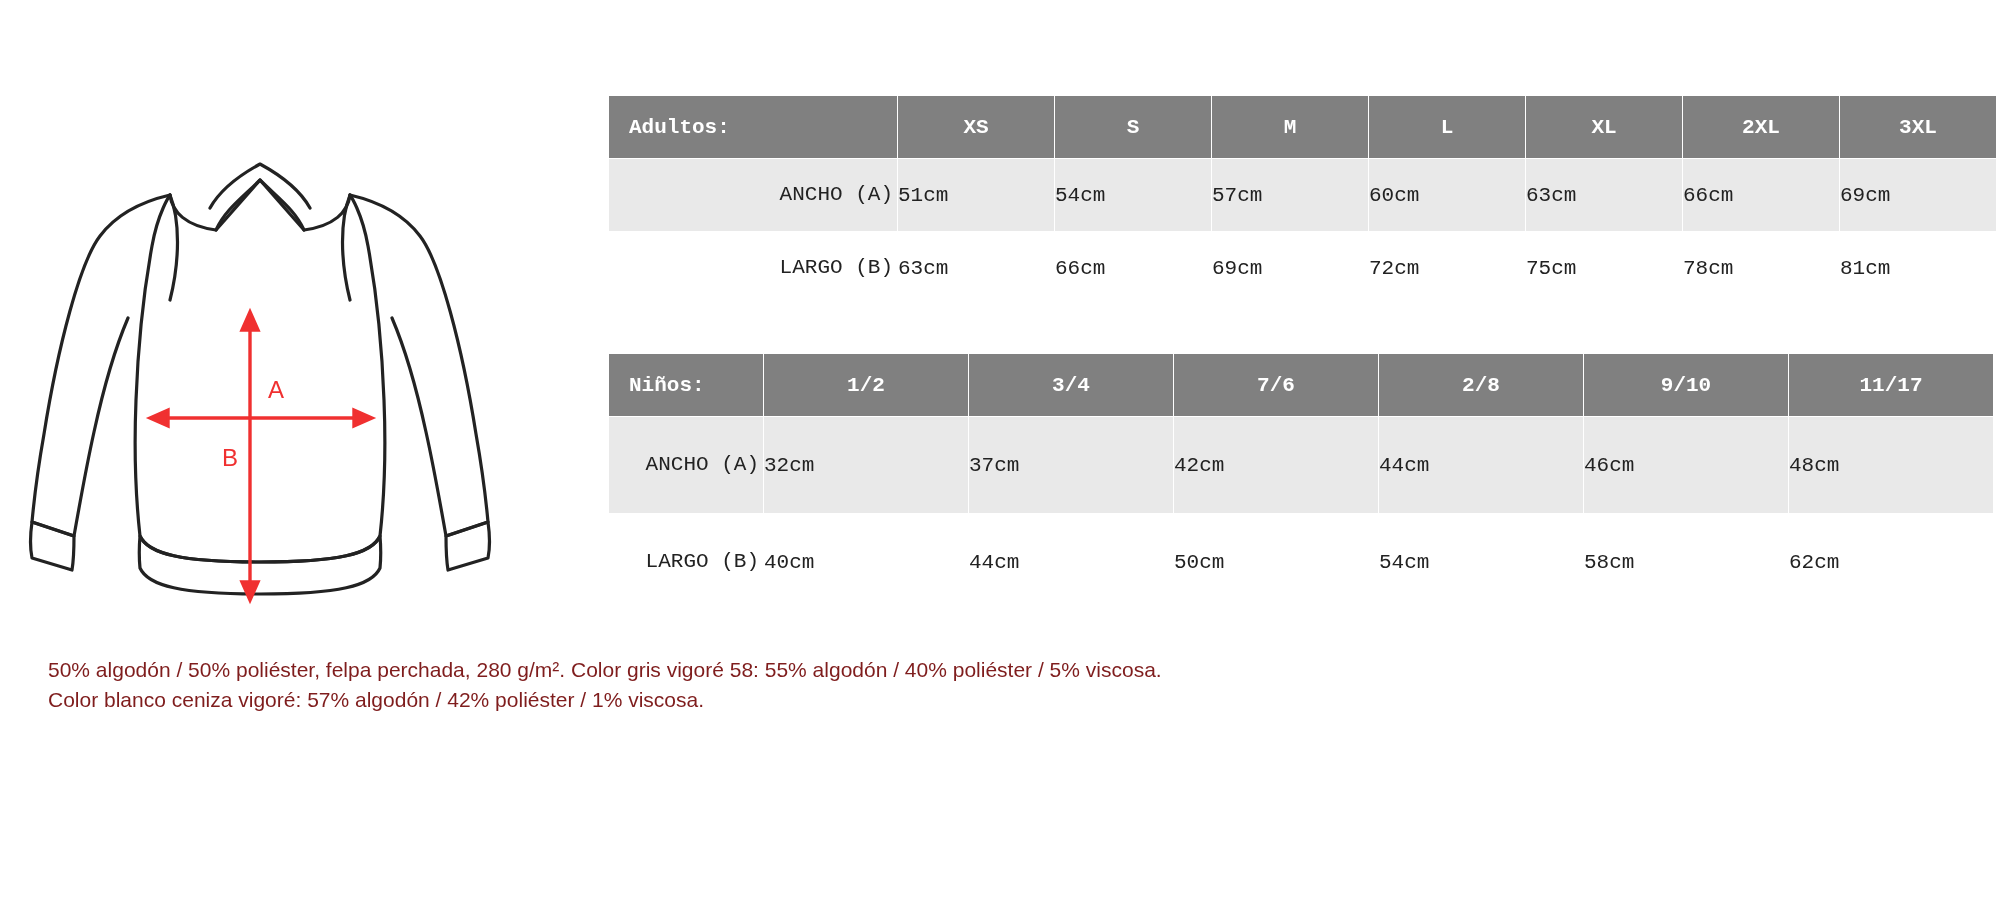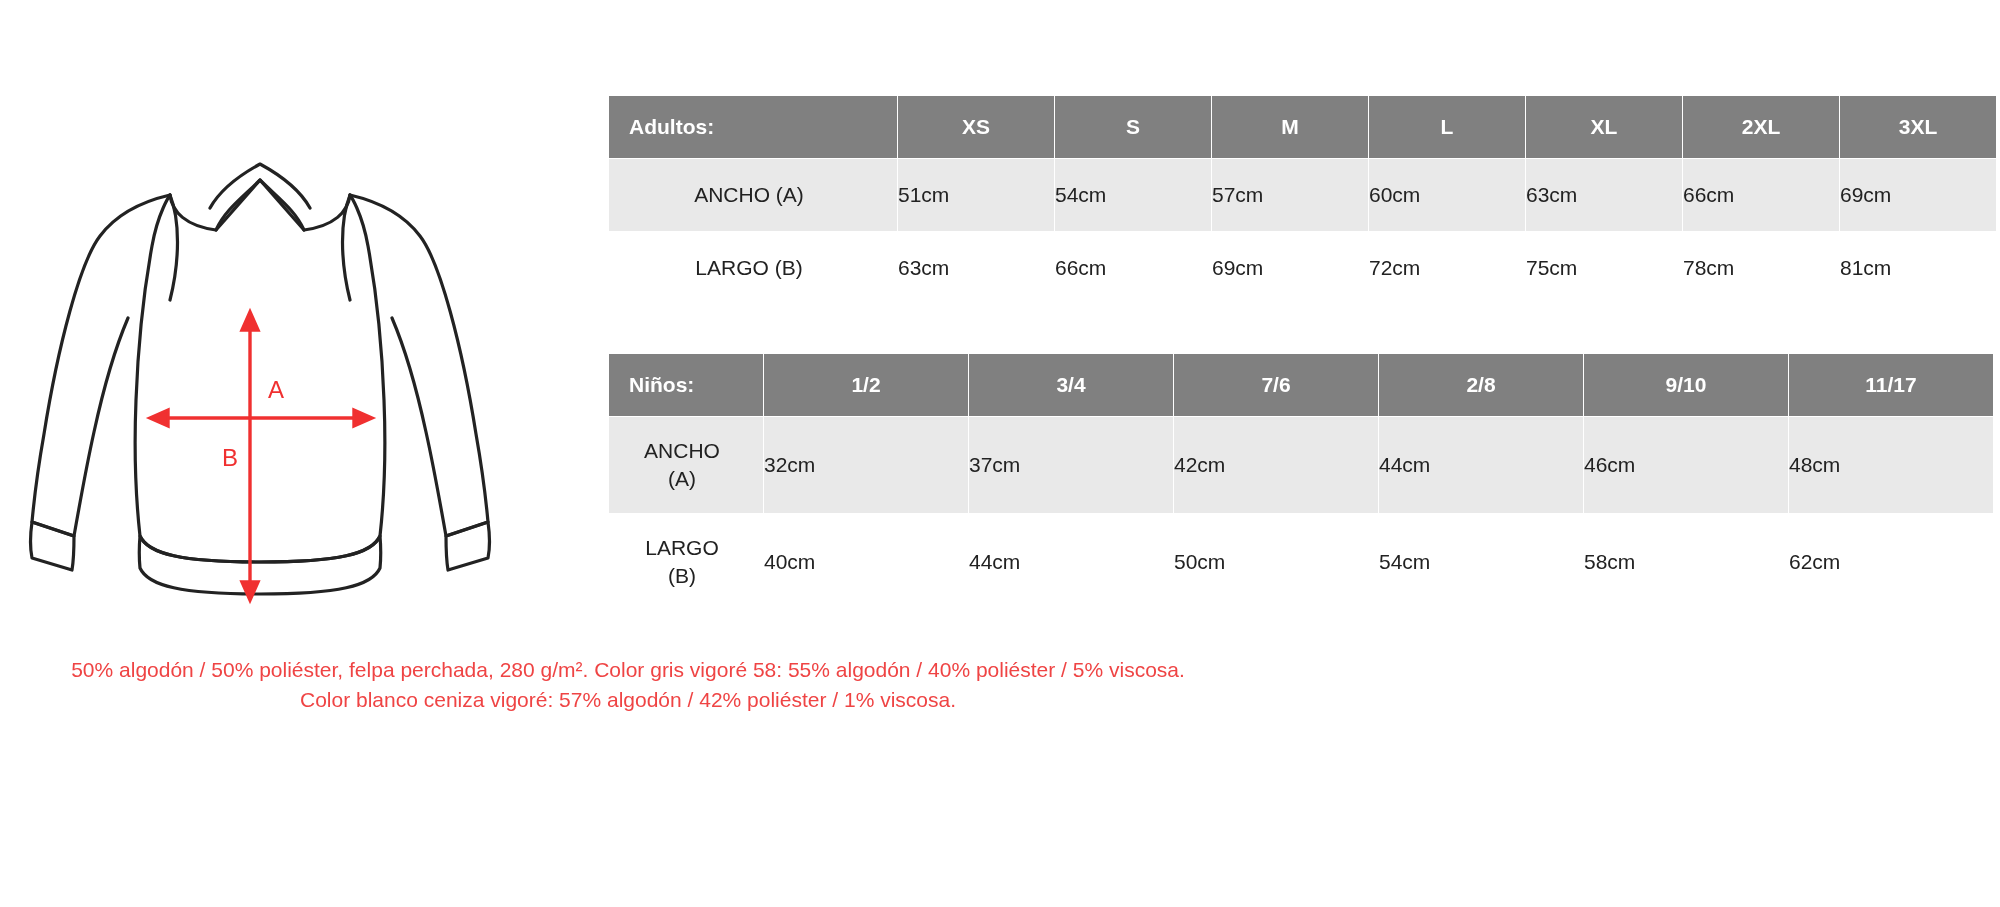--- a/index.html
+++ b/index.html
@@ -33,20 +33,21 @@
     position: absolute;
     left: 608px;
     top: 95px;
     width: 1370px;
   }
   table.size-table {
     border-collapse: collapse;
     table-layout: fixed;
     width: 1362px;
     background: #a21caf;
+    font-family: Liberation Mono, monospace;
   }
   table.size-table th,
   table.size-table td {
     border: 1px solid #ffffff;
     font-size: 21px;
     font-weight: normal;
     padding: 0;
     height: 48px;
     vertical-align: middle;
   }
@@ -54,23 +55,23 @@
     background: #808080;
     color: #ffffff;
     font-weight: bold;
     height: 62px;
   }
   table.size-table thead th.rowhead {
     text-align: left;
     padding-left: 20px;
   }
   table.size-table td.rowhead {
-    text-align: center;
+    text-align: right;
     padding-left: 20px;
-    padding-right: 28px;
+    padding-right: 4px;
     line-height: 1.35;
   }
   table.size-table tbody tr.shaded td {
     background: #e9e9e9;
   }
   table.size-table tbody tr.plain td {
     background: #ffffff;
     margin-top: 44px;
   }
   table.size-table td.val {
@@ -101,24 +102,23 @@
   #composition-title {
     font-size: 21px;
     font-weight: bold;
     letter-spacing: 0.2px;
     color: #1c1c1c;
     margin: 0 0 26px 0;
   }
   #composition-text {
     font-size: 21px;
     line-height: 1.45;
-    color: #ef4444;
+    color: #7f1d1d;
     margin: 0;
     max-width: 1160px;
-    text-align: center;
   }
 </style>
 </head>
 <body>
 
 <div id="garment-panel">
   <svg width="560" height="460" viewBox="0 0 560 460">
     <g fill="none" stroke="#222222" stroke-width="3.2" stroke-linejoin="round" stroke-linecap="round">
 
       <path d="M150 45 C120 52 95 66 80 86 C60 112 38 196 24 284 C18 318 14 350 12 372

